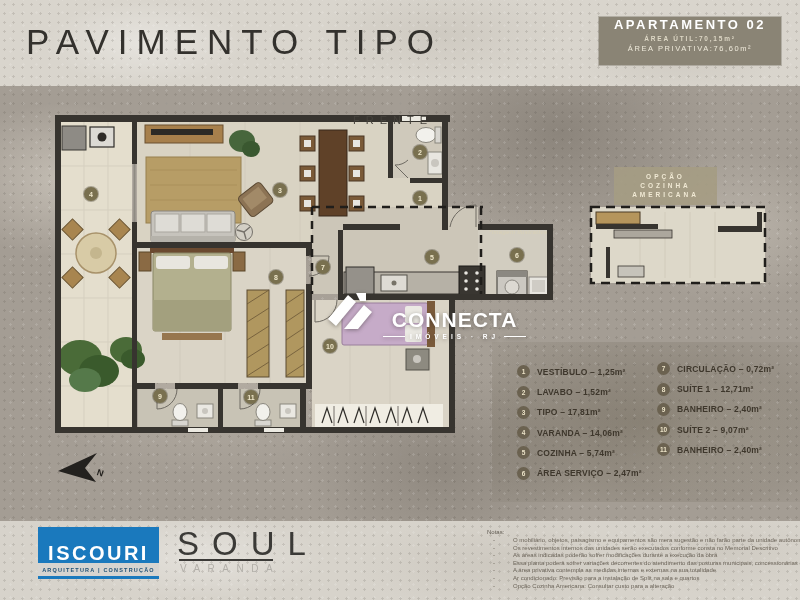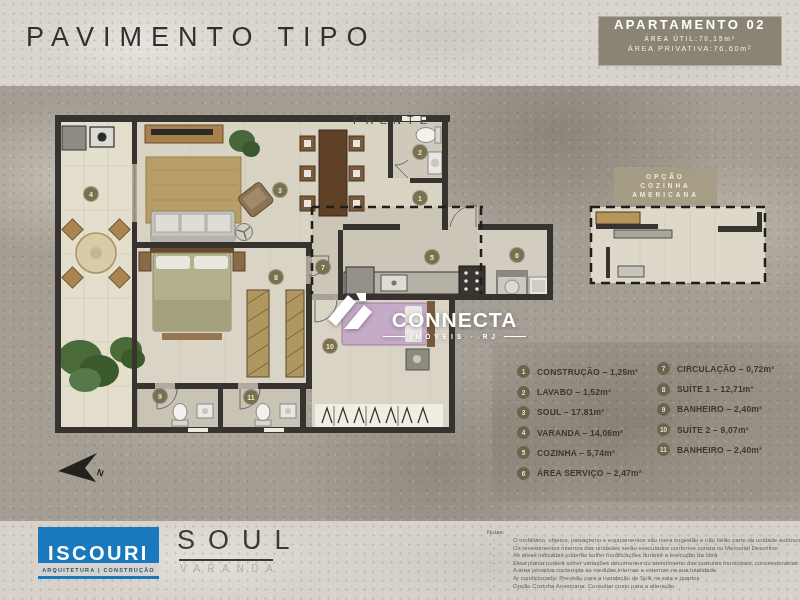--- a/index.html
+++ b/index.html
@@ -27,21 +27,21 @@
       radial-gradient(180px 60px at 25% 45%, rgba(255,255,255,.30), transparent 70%),
       radial-gradient(200px 70px at 62% 55%, rgba(170,163,152,.22), transparent 70%),
       radial-gradient(150px 60px at 90% 40%, rgba(180,174,164,.25), transparent 70%);}
   .legend-shade{position:absolute;left:492px;top:342px;width:308px;height:160px;z-index:1;
     background:radial-gradient(110% 100% at 50% 50%, rgba(96,88,72,.45), rgba(96,88,72,0) 80%);}
   .grain{position:absolute;inset:0;z-index:2;pointer-events:none;
     background-image:radial-gradient(rgba(70,64,56,.15) 1px, transparent 1.4px),
                      radial-gradient(rgba(255,255,255,.13) 1px, transparent 1.4px);
     background-size:9px 9px,13px 13px;background-position:0 0,4px 6px;}
   .abs{position:absolute;}
-  #page-title{left:26px;top:22px;z-index:5;font-size:27px;font-weight:300;letter-spacing:9px;color:#33312d;}
+  #page-title{left:26px;top:22px;z-index:5;font-size:35px;font-weight:300;letter-spacing:9px;color:#33312d;}
   #subtitle{left:353px;top:66px;z-index:5;font-size:11px;letter-spacing:6px;color:#45423c;font-weight:400;margin-top:48px;}
   #badge{left:599px;top:17px;width:182px;height:48px;z-index:5;background:#8a8475;text-align:center;
     box-shadow:0 0 0 1px rgba(120,114,102,.4);}
   #badge .b-title{margin-top:0;font-size:13px;font-weight:bold;letter-spacing:2.5px;color:#ffffff;}
   #badge .b-l2{margin-top:3px;font-size:6.5px;letter-spacing:1.8px;color:#ded8c6;font-weight:bold;}
   #badge .b-l3{margin-top:2px;font-size:7.5px;letter-spacing:1.6px;color:#efeadb;font-weight:normal;}
   #option-box{left:614px;top:167px;width:103px;height:33px;z-index:5;background:rgba(165,156,131,.92);
     text-align:center;padding-top:5px;color:#f0e9d4;font-size:6.5px;font-weight:bold;letter-spacing:3px;line-height:9px;}
   #plan-svg{left:0;top:0;z-index:3;}
   .marker{position:absolute;z-index:4;width:14px;height:14px;border-radius:50%;background:#79704f;
@@ -62,21 +62,21 @@
   .legend-row{display:flex;align-items:center;gap:7px;height:13.5px;margin-bottom:6.8px;}
   .legend-num{width:13px;height:13px;border-radius:50%;background:#6b6250;color:#ece3c8;
     font-size:6.5px;font-weight:bold;display:flex;align-items:center;justify-content:center;flex:0 0 13px;}
   .legend-label{font-size:8.5px;font-weight:bold;color:#3e372c;letter-spacing:.2px;white-space:nowrap;}
   #iscouri-box{left:38px;top:527px;width:121px;height:52px;z-index:5;background:#1a79bd;
     display:flex;align-items:center;justify-content:center;}
   #iscouri-box .isc-name{font-size:20px;font-weight:bold;letter-spacing:2.5px;color:#fff;}
   #iscouri-bar{left:38px;top:563px;width:121px;height:13px;z-index:5;background:#d6d4d0;
     display:flex;align-items:center;justify-content:center;}
   #iscouri-bar .isc-tag{font-size:5.5px;font-weight:bold;letter-spacing:1.2px;color:#1c4f74;}
-  #soul-name{left:177px;top:525px;z-index:5;font-size:27px;letter-spacing:13px;color:#3b3a37;}
+  #soul-name{left:177px;top:525px;z-index:5;font-size:33px;letter-spacing:13px;color:#3b3a37;}
   #soul-divider{left:179px;top:559px;width:94px;height:1.5px;background:#3b3a37;z-index:5;}
   #soul-tag{left:180px;top:563px;z-index:5;font-size:10px;letter-spacing:7.5px;color:#b2afa9;}
   #notes{left:487px;top:529px;width:306px;z-index:5;color:#6b6459;}
   #notes .n-title{font-size:6px;color:#5f5950;margin-bottom:2px;}
   #notes .n-line{position:relative;font-size:6px;line-height:7.6px;padding-left:26px;white-space:nowrap;}
   #notes .n-line::before{content:"-";position:absolute;left:6px;}
 </style>
 </head>
 <body>
 
@@ -340,29 +340,29 @@
         <div class="wm-line"></div>
         <div class="wm-tag">IMÓVEIS · RJ</div>
         <div class="wm-line"></div>
       </div>
     </div>
   </div>
 
   <div class="legend-col" id="legend-col1">
     <div class="legend-row">
         <span class="legend-num">1</span>
-        <span class="legend-label">CONSTRUÇÃO – 1,25m²</span>
+        <span class="legend-label">VESTÍBULO – 1,25m²</span>
       </div>
     <div class="legend-row">
         <span class="legend-num">2</span>
         <span class="legend-label">LAVABO – 1,52m²</span>
       </div>
     <div class="legend-row">
         <span class="legend-num">3</span>
-        <span class="legend-label">SOUL – 17,81m²</span>
+        <span class="legend-label">TIPO – 17,81m²</span>
       </div>
     <div class="legend-row">
         <span class="legend-num">4</span>
         <span class="legend-label">VARANDA – 14,06m²</span>
       </div>
     <div class="legend-row">
         <span class="legend-num">5</span>
         <span class="legend-label">COZINHA – 5,74m²</span>
       </div>
     <div class="legend-row">

